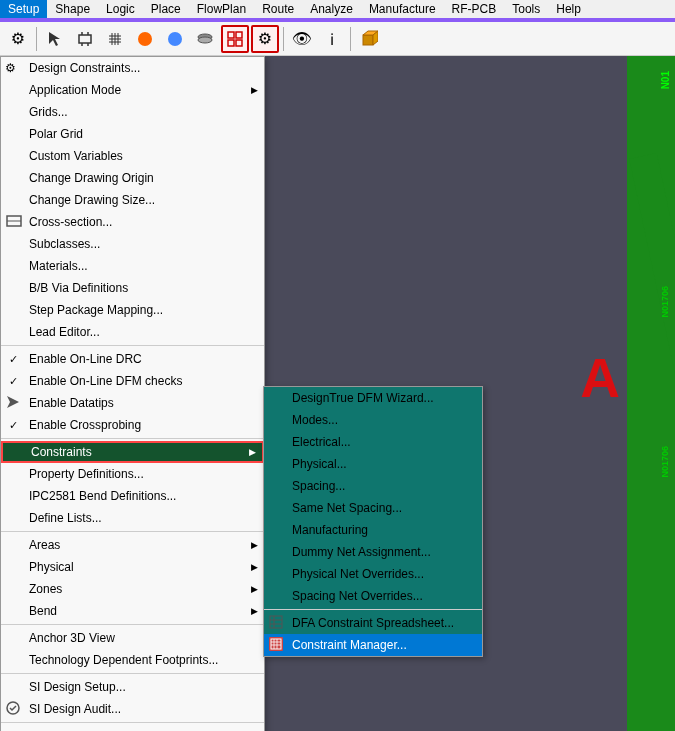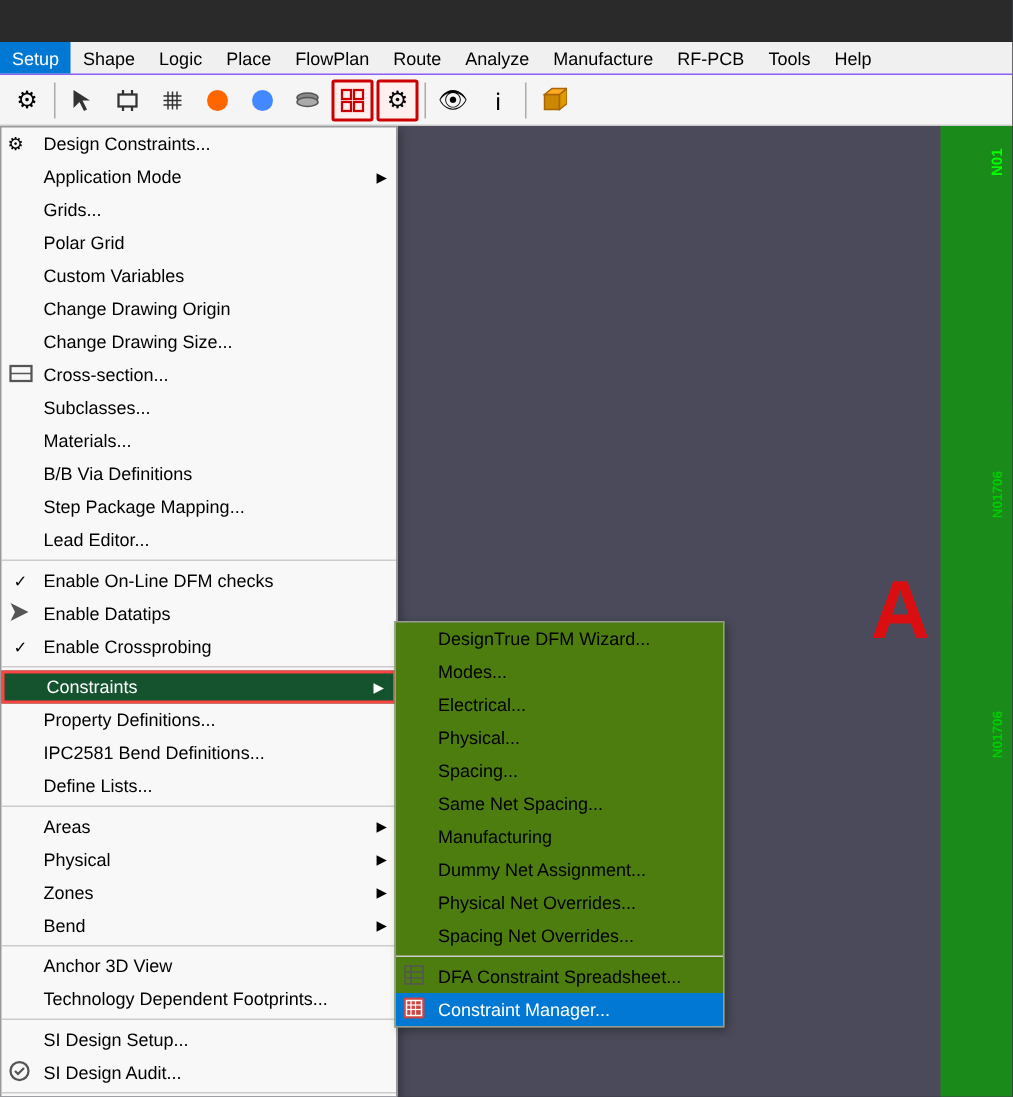--- a/index.html
+++ b/index.html
@@ -10,26 +10,25 @@
       font-size: 13px;
       background: #2a2a2a;
       overflow: hidden;
       position: relative;
     }
 
     
     .menubar {
       display: flex;
       background: #f0f0f0;
-      border-bottom: 1px solid #8b5cf6;
+      border-bottom: 4px solid #8b5cf6;
       height: 22px;
       align-items: center;
       position: relative;
       z-index: 100;
-      margin-top: 28px;
     }
     .menubar-item {
       padding: 2px 8px;
       font-size: 12px;
       cursor: pointer;
       height: 100%;
       display: flex;
       align-items: center;
       white-space: nowrap;
     }
@@ -122,21 +121,21 @@
     .setup-dropdown {
       top: 22px;
       left: 0px;
     }
 
     
     .constraints-submenu {
       position: absolute;
       top: 22px;
       left: 259px;
-      background: #4d7c0f;
+      background: #0f766e;
       border: 1px solid #999;
       box-shadow: 2px 2px 6px rgba(0,0,0,0.3);
       z-index: 300;
       min-width: 220px;
     }
 
     
     .cm-item {
       background: #0078d4 !important;
       color: white !important;
@@ -286,20 +285,23 @@
     <div class="dropdown-item">
       <span>Step Package Mapping...</span>
     </div>
     <div class="dropdown-item">
       <span>Lead Editor...</span>
     </div>
 
     <div class="dropdown-separator"></div>
 
     <div class="dropdown-item checked">
+      <span>Enable On-Line DRC</span>
+    </div>
+    <div class="dropdown-item checked">
       <span>Enable On-Line DFM checks</span>
     </div>
     <div class="dropdown-item">
       <span style="position:absolute;left:4px;">
         <svg width="16" height="16" viewBox="0 0 16 16">
             <polygon points="2,2 14,8 2,14 5,8" fill="#555"></polygon>
           </svg>
       </span>
       <span>Enable Datatips</span>
     </div>

